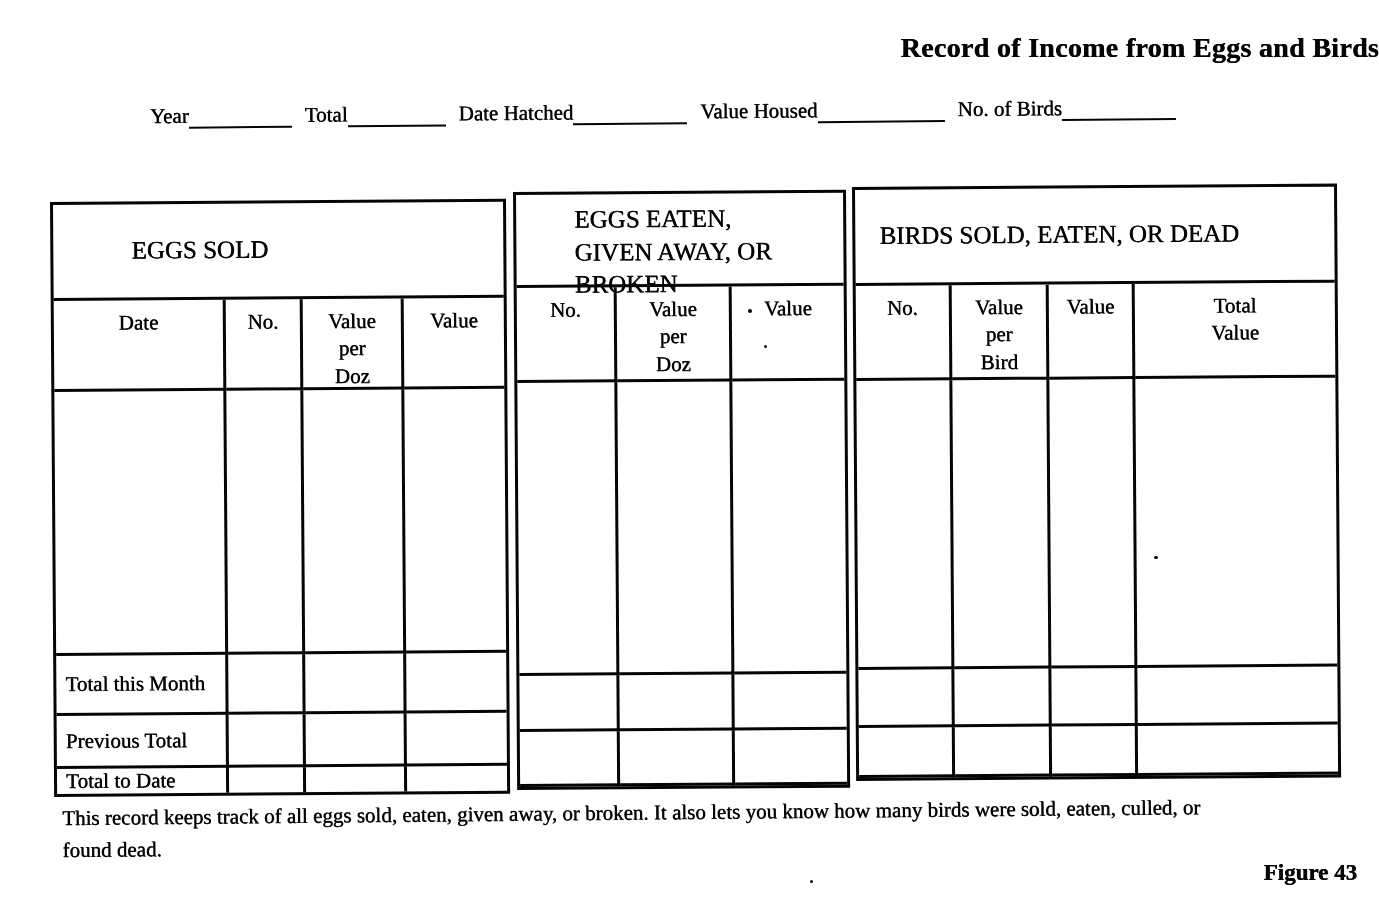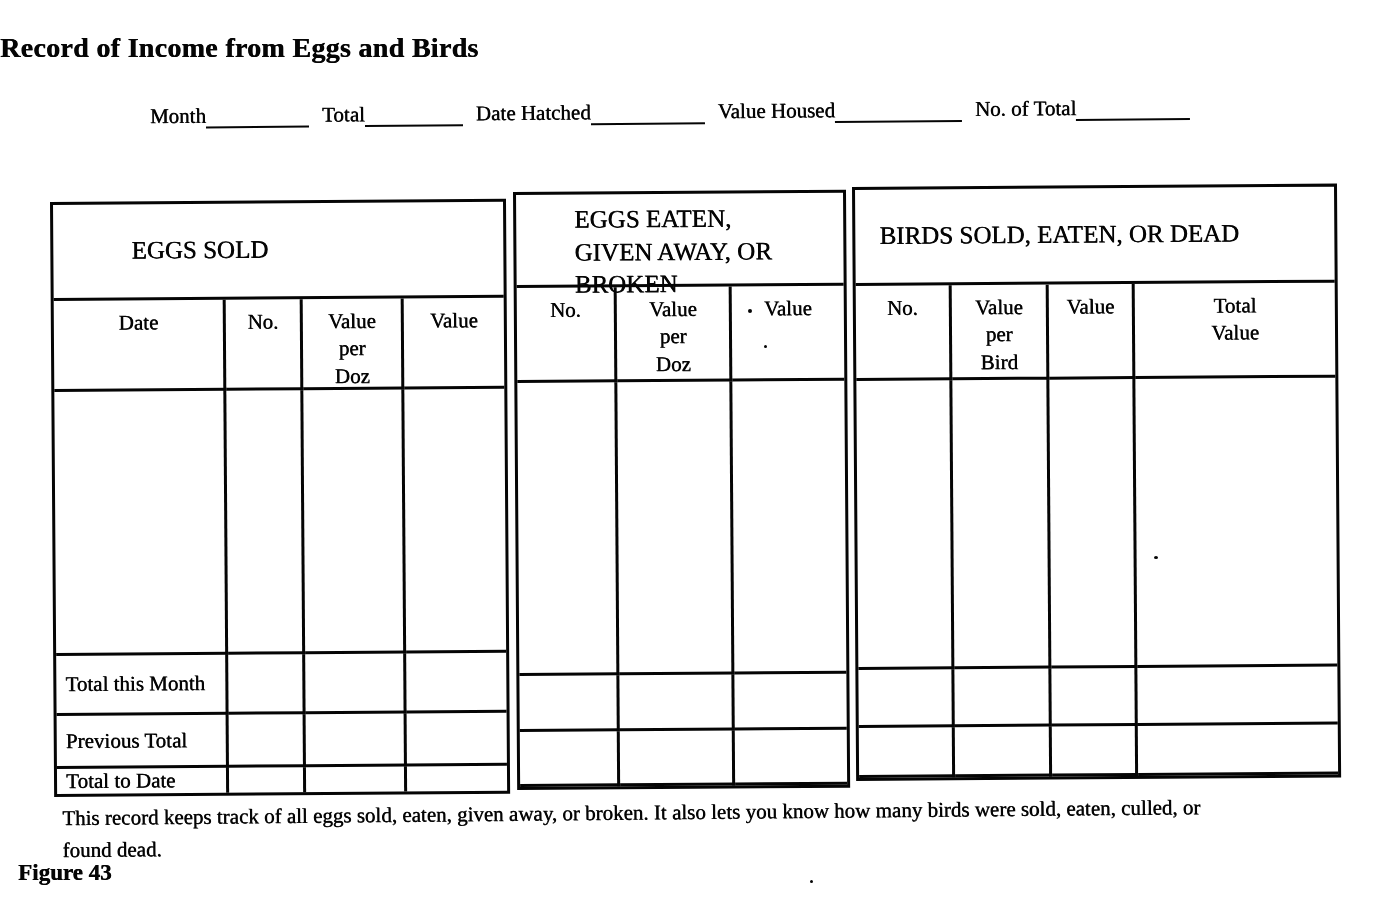--- a/index.html
+++ b/index.html
@@ -5,21 +5,21 @@
   html,body{margin:0;padding:0;}
   body{
     width:1379px;height:908px;position:relative;overflow:hidden;
     background:#ffffff;color:#050505;
     font-family:"Liberation Serif","DejaVu Serif",serif;
   }
   *{box-sizing:border-box;}
   .ink{text-shadow:0.5px 0.3px 0 #050505;}
 
   .title{
-    position:absolute;top:32px;left:0;width:1379px;text-align:left;
+    position:absolute;top:32px;left:0;width:1379px;text-align:right;
     font-weight:bold;font-size:28px;letter-spacing:0.3px;
   }
 
   
   .fields{
     position:absolute;left:150px;top:104px;display:flex;align-items:flex-end;
     font-size:21px;white-space:nowrap;
     transform:rotate(-0.5deg);transform-origin:left bottom;
   }
   .field{display:flex;align-items:flex-end;margin-right:13px;}
@@ -60,54 +60,54 @@
   .lbl{
     display:flex;align-items:center;padding-left:9px;font-size:21px;white-space:nowrap;
   }
 
   .note{
     position:absolute;left:62px;top:803px;width:1270px;
     font-size:21px;line-height:1.5;white-space:pre-line;
     transform:rotate(-0.55deg);transform-origin:left top;
   }
   .figcap{
-    position:absolute;top:860px;left:18px;width:1345px;text-align:left;
+    position:absolute;top:860px;left:12px;width:1345px;text-align:right;
     font-weight:bold;font-size:23px;
   }
 
   .speck{position:absolute;background:#050505;border-radius:50%;}
   .sp1{left:748px;top:309px;width:4px;height:4px;}
   .sp2{left:764px;top:345px;width:3px;height:3px;}
   .sp3{left:1154px;top:556px;width:4px;height:3px;}
   .sp4{left:810px;top:880px;width:3px;height:3px;}
 </style>
 </head>
 <body>
 
 <div class="title ink">Record of Income from Eggs and Birds</div>
 
 <div class="fields">
   <span class="field">
-    <span class="ink">Month</span>
+    <span class="ink">Year</span>
     <span class="blank b-month"></span>
   </span>
   <span class="field">
     <span class="ink">Total</span>
     <span class="blank b-year"></span>
   </span>
   <span class="field">
     <span class="ink">Date Hatched</span>
     <span class="blank b-hatched"></span>
   </span>
   <span class="field">
     <span class="ink">Value Housed</span>
     <span class="blank b-housed"></span>
   </span>
   <span class="field">
-    <span class="ink">No. of Total</span>
+    <span class="ink">No. of Birds</span>
     <span class="blank b-birds"></span>
   </span>
 </div>
 
 <div class="tbl t1">
   <div class="band ink">EGGS SOLD</div>
 
   <div class="c colh ink">Date</div>
   <div class="c colh ink">No.</div>
   <div class="c colh ink">Value

